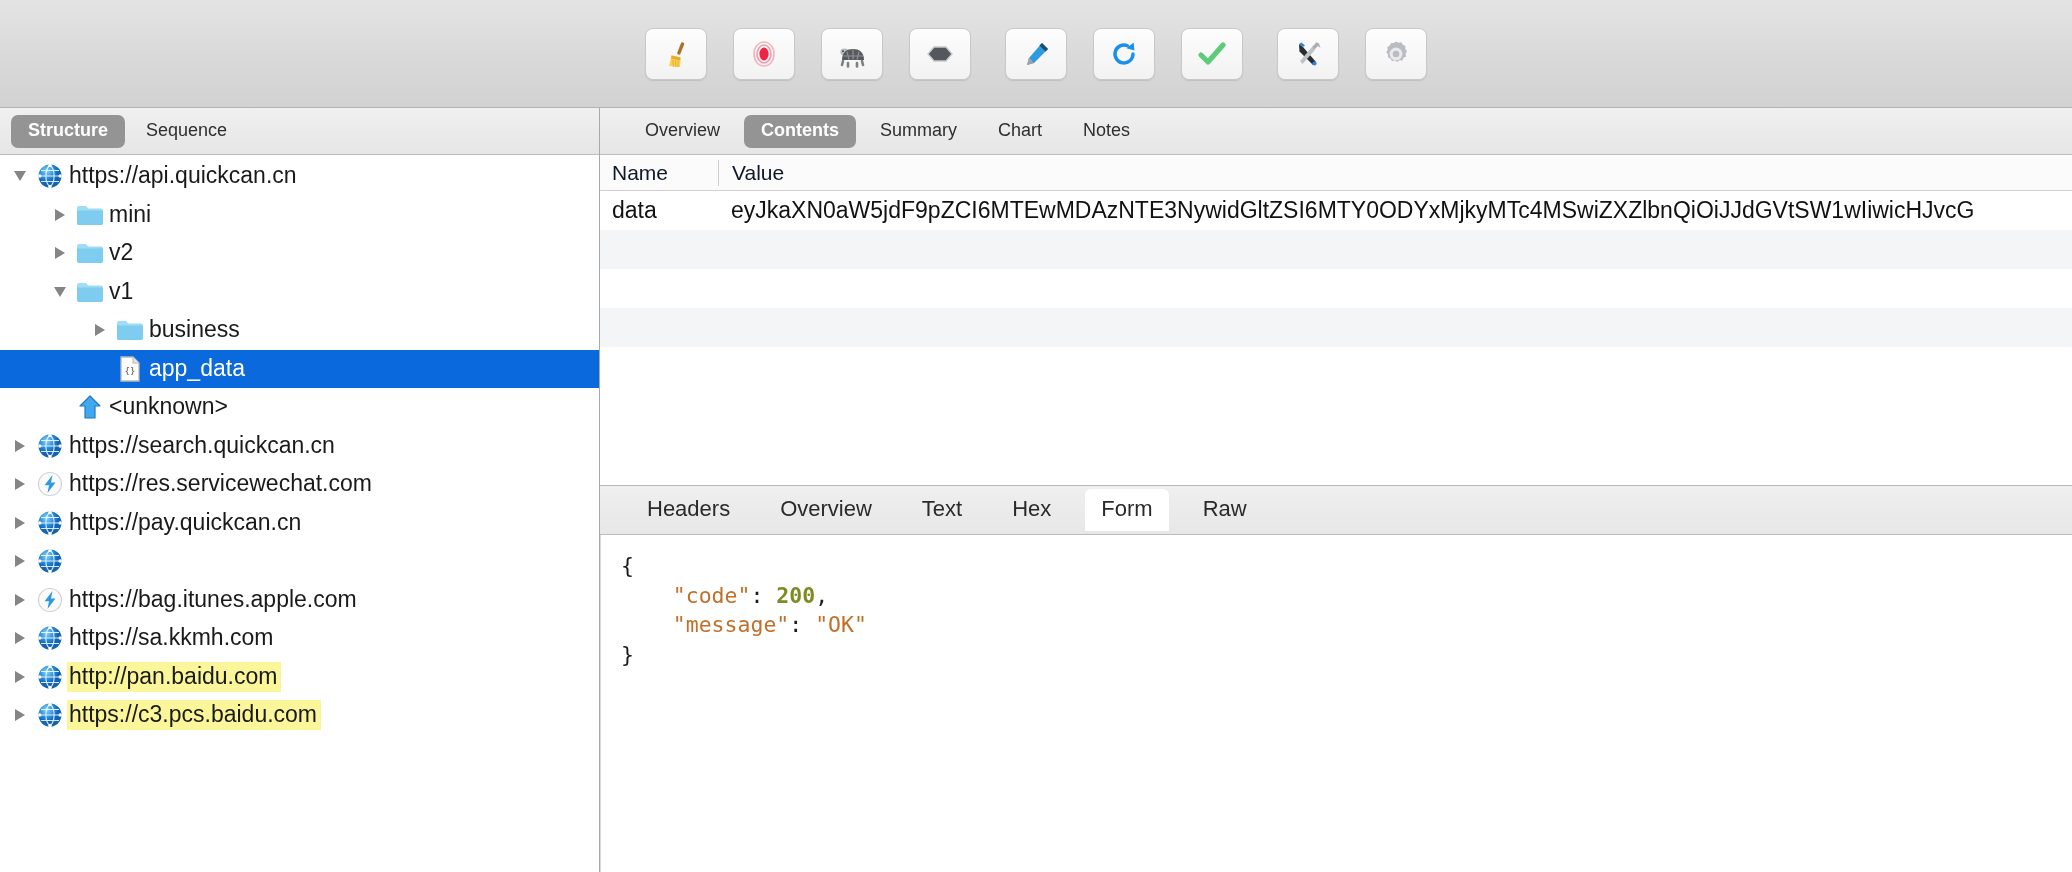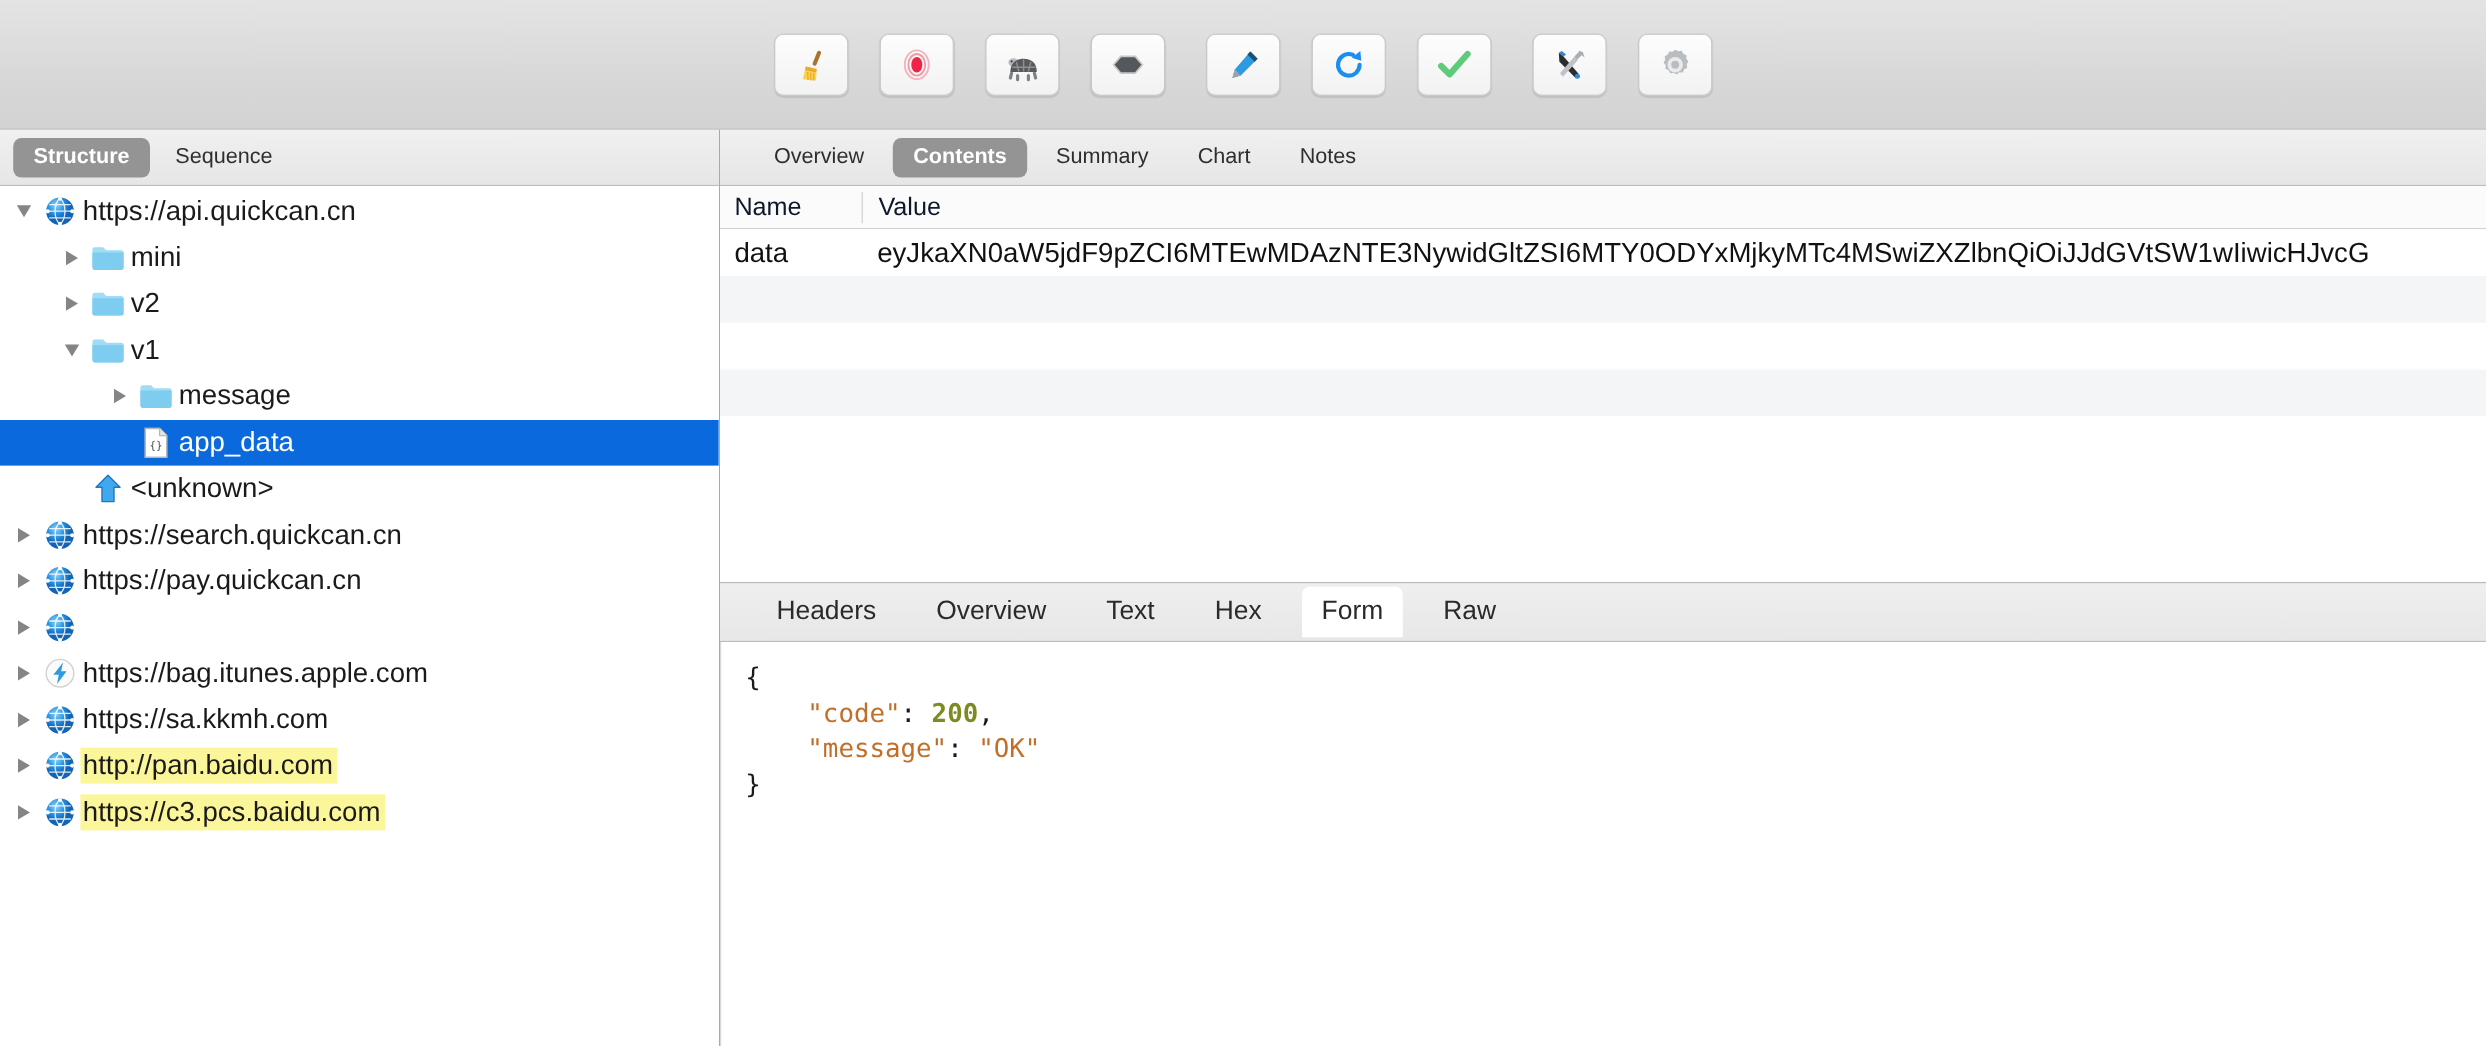--- a/index.html
+++ b/index.html
@@ -300,21 +300,21 @@
               <svg width="14" height="16" viewBox="0 0 14 16">
                 <polygon points="2,2 12,8 2,14" fill="#858585"></polygon>
               </svg>
             </span>
             <span class="row-icon">
               <svg width="28" height="24" viewBox="0 0 28 24">
                 <path d="M1 5 a2 2 0 0 1 2-2 h7 l2.4 2.6 H25 a2 2 0 0 1 2 2 V20 a2 2 0 0 1-2 2 H3 a2 2 0 0 1-2-2 Z" fill="#9fdcf5"></path>
                 <path d="M1 7.5 h26 V20 a2 2 0 0 1-2 2 H3 a2 2 0 0 1-2-2 Z" fill="#7ecdf0"></path>
               </svg>
             </span>
-            <span class="row-label">message</span>
+            <span class="row-label">business</span>
           </div>
           <div class="tree-row ind-2 selected">
             <span class="twisty"></span>
             <span class="row-icon">
               <svg width="22" height="26" viewBox="0 0 22 26">
                 <path d="M2 1 h12 l6 6 v18 H2 Z" fill="#ffffff" stroke="#b6b9bc" stroke-width="1.3"></path>
                 <path d="M14 1 v6 h6" fill="#e4e6e8" stroke="#b6b9bc" stroke-width="1.1"></path>
                 <text x="11" y="18" font-size="9" font-family="monospace" fill="#4a4d50" text-anchor="middle">{}</text>
               </svg>
             </span>
@@ -346,20 +346,34 @@
                 </defs>
                 <circle cx="13" cy="13" r="11.5" fill="url(#gg)"></circle>
                 <path d="M13 2 C7.5 7 7.5 19 13 24 M13 2 C18.5 7 18.5 19 13 24 M2 13 H24 M4 7.5 H22 M4 18.5 H22" stroke="#ffffff" stroke-width="1.1" fill="none" opacity="0.85"></path>
                 <circle cx="13" cy="2.6" r="1.7" fill="#ffffff"></circle>
                 <circle cx="13" cy="23.4" r="1.7" fill="#ffffff"></circle>
                 <circle cx="2.8" cy="13" r="1.7" fill="#ffffff"></circle>
                 <circle cx="23.2" cy="13" r="1.7" fill="#ffffff"></circle>
               </svg>
             </span>
             <span class="row-label">https://search.quickcan.cn</span>
+          </div>
+          <div class="tree-row ind-0">
+            <span class="twisty">
+              <svg width="14" height="16" viewBox="0 0 14 16">
+                <polygon points="2,2 12,8 2,14" fill="#858585"></polygon>
+              </svg>
+            </span>
+            <span class="row-icon">
+              <svg width="26" height="26" viewBox="0 0 26 26">
+                <circle cx="13" cy="13" r="11.5" fill="#fbfbfb" stroke="#d2d2d2" stroke-width="1.2"></circle>
+                <polygon points="15.5,4 7.5,14.2 12,14.2 10.5,22 18.5,11.4 14,11.4" fill="#2e9ae0"></polygon>
+              </svg>
+            </span>
+            <span class="row-label">https://res.servicewechat.com</span>
           </div>
           <div class="tree-row ind-0">
             <span class="twisty">
               <svg width="14" height="16" viewBox="0 0 14 16">
                 <polygon points="2,2 12,8 2,14" fill="#858585"></polygon>
               </svg>
             </span>
             <span class="row-icon">
               <svg width="26" height="26" viewBox="0 0 26 26">
                 <defs>

